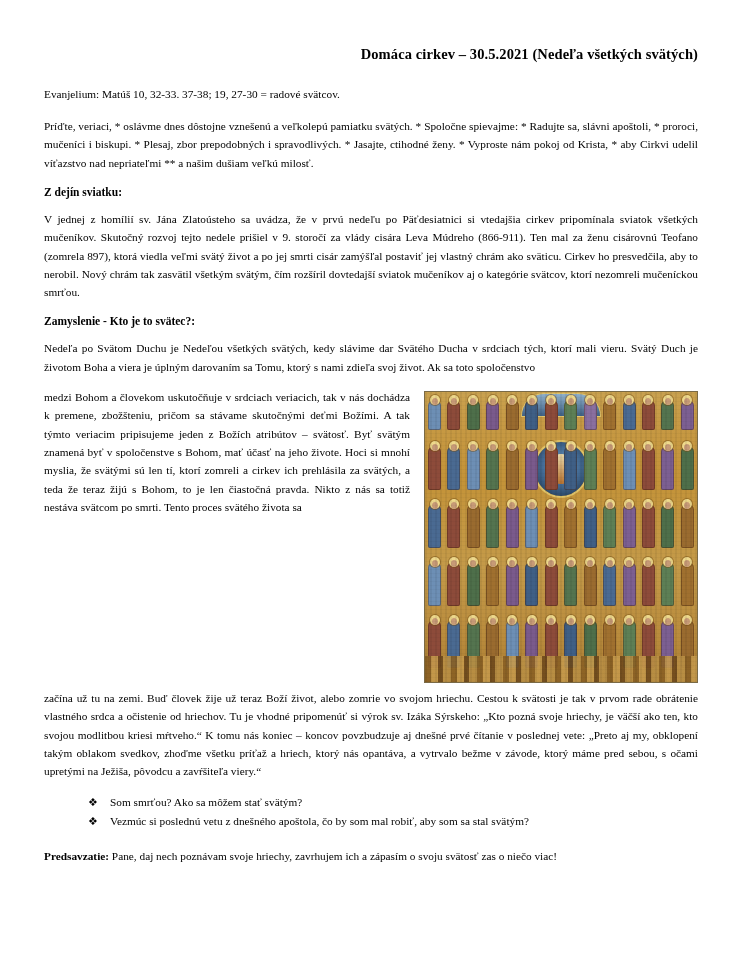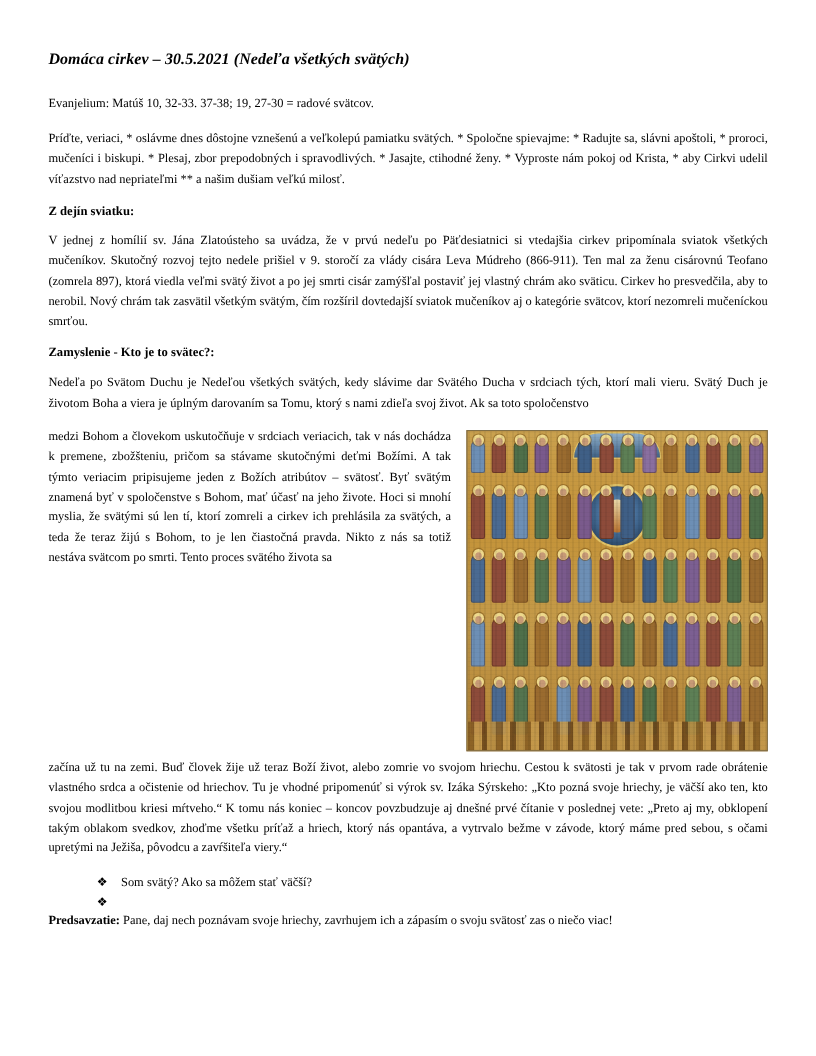--- a/index.html
+++ b/index.html
@@ -15,26 +15,25 @@
     overflow: hidden;
   }
   .page {
     position: relative;
     width: 742px;
     height: 960px;
     box-sizing: border-box;
     padding: 38px 44px 20px 44px;
   }
   .doc-title {
-    text-align: left;
+    text-align: right;
     font-weight: bold;
     font-size: 14.5px;
     margin: 8px 0 22px 0;
     letter-spacing: 0.1px;
-    font-style: italic;
   }
   .section-head {
     font-weight: bold;
     font-size: 11.5px;
     margin: 14px 0 12px 0;
   }
   .para {
     font-size: 11.3px;
     line-height: 1.62;
     text-align: justify;
@@ -297,24 +296,25 @@
     </div>
 
     <div class="para">medzi Bohom a človekom uskutočňuje v srdciach veriacich, tak v nás dochádza k premene, zbožšteniu, pričom sa stávame skutočnými deťmi Božími. A tak týmto veriacim pripisujeme jeden z Božích atribútov – svätosť. Byť svätým znamená byť v spoločenstve s Bohom, mať účasť na jeho živote. Hoci si mnohí myslia, že svätými sú len tí, ktorí zomreli a cirkev ich prehlásila za svätých, a teda že teraz žijú s Bohom, to je len čiastočná pravda. Nikto z nás sa totiž nestáva svätcom po smrti. Tento proces svätého života sa</div>
   </div>
 
   <div class="para">začína už tu na zemi. Buď človek žije už teraz Boží život, alebo zomrie vo svojom hriechu. Cestou k svätosti je tak v prvom rade obrátenie vlastného srdca a očistenie od hriechov. Tu je vhodné pripomenúť si výrok sv. Izáka Sýrskeho: „Kto pozná svoje hriechy, je väčší ako ten, kto svojou modlitbou kriesi mŕtveho.“ K tomu nás koniec – koncov povzbudzuje aj dnešné prvé čítanie v poslednej vete: „Preto aj my, obklopení takým oblakom svedkov, zhoďme všetku príťaž a hriech, ktorý nás opantáva, a vytrvalo bežme v závode, ktorý máme pred sebou, s očami upretými na Ježiša, pôvodcu a zavŕšiteľa viery.“</div>
 
   <ul class="bullets">
     <li>
       <span class="dia">❖</span>
-      <span>Som svätý? Ako sa môžem stať väčší?</span>
+      <span>Som smrťou? Ako sa môžem stať svätým?</span>
     </li>
     <li>
       <span class="dia">❖</span>
+      <span>Vezmúc si poslednú vetu z dnešného apoštola, čo by som mal robiť, aby som sa stal svätým?</span>
     </li>
   </ul>
 
   <div class="final-line">
     <b>Predsavzatie:</b><span> Pane, daj nech poznávam svoje hriechy, zavrhujem ich a zápasím o svoju svätosť zas o niečo viac!</span>
   </div>
 
 </div>
 
 </body></html>

